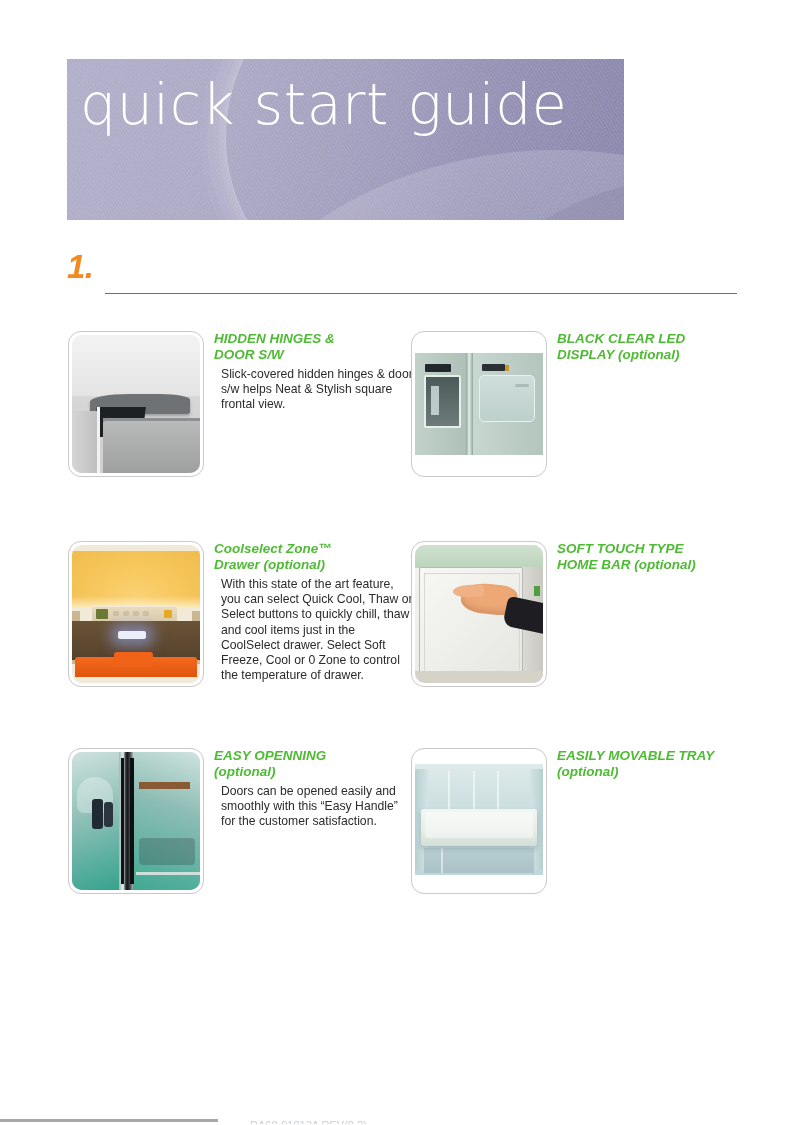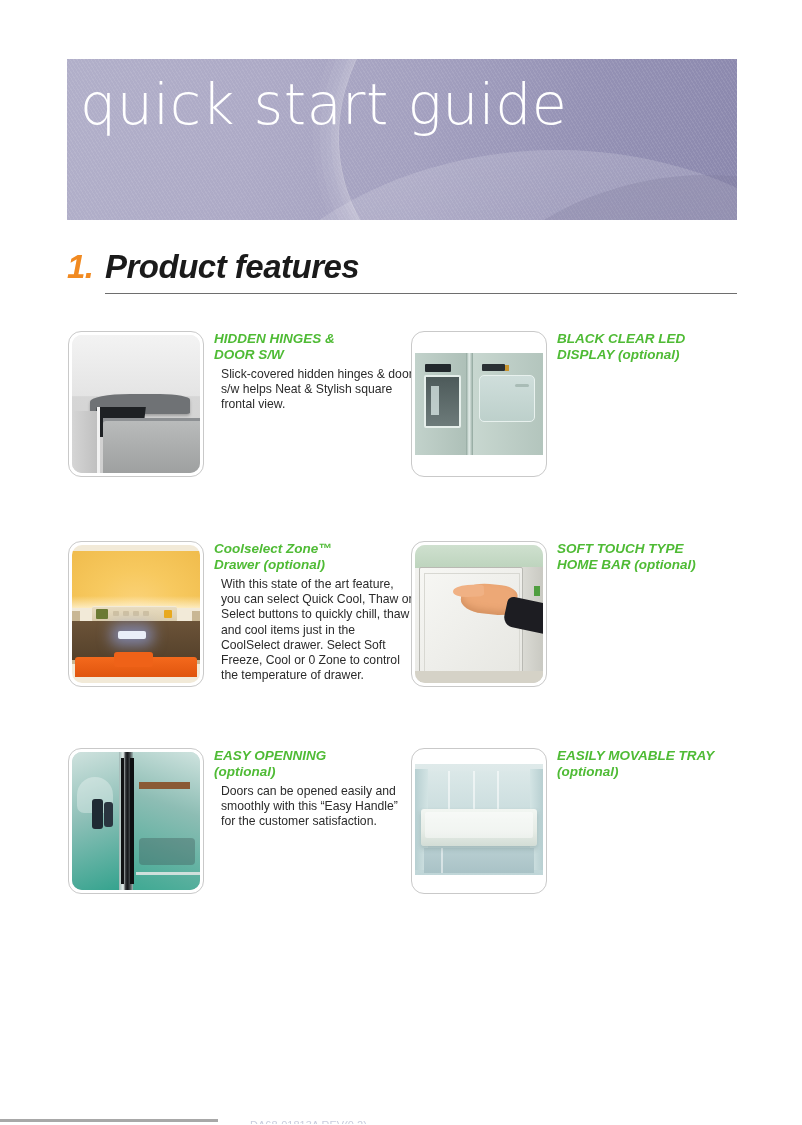--- a/index.html
+++ b/index.html
@@ -13,21 +13,21 @@
     position: relative;
     font-family: "Liberation Sans", sans-serif;
     overflow: hidden;
   }
 
   
   .banner {
     position: absolute;
     left: 67px;
     top: 59px;
-    width: 670px;
+    width: 557px;
     height: 161px;
     overflow: hidden;
     background: linear-gradient(100deg, #b1afc9 0%, #adaac6 28%, #a3a0bf 52%, #9592b5 74%, #8b88ad 100%);
   }
   .banner-texture {
     position: absolute;
     inset: 0;
     background-image:
       repeating-linear-gradient(58deg, rgba(255,255,255,0.085) 0px, rgba(255,255,255,0.085) 1px, rgba(0,0,0,0.0) 1px, rgba(0,0,0,0.0) 3px);
     pointer-events: none;
@@ -300,21 +300,20 @@
 <div class="banner">
   <div class="banner-texture"></div>
   <div class="banner-wave-a"></div>
   <div class="banner-wave-b"></div>
   <div class="banner-wave-c"></div>
   <div class="banner-title">quick start guide</div>
 </div>
 
 <div class="section-head">
   <span class="section-num">1.</span>
-  <span class="section-title">Product features</span>
   <div class="section-rule"></div>
 </div>
 
 <div class="features">
 
   <div class="feature" style="left:68px; top:323px;">
     <div class="feature-photo">
       <div class="photo-inner">
         <div class="art-hinge">
           <div class="top-shade"></div>

